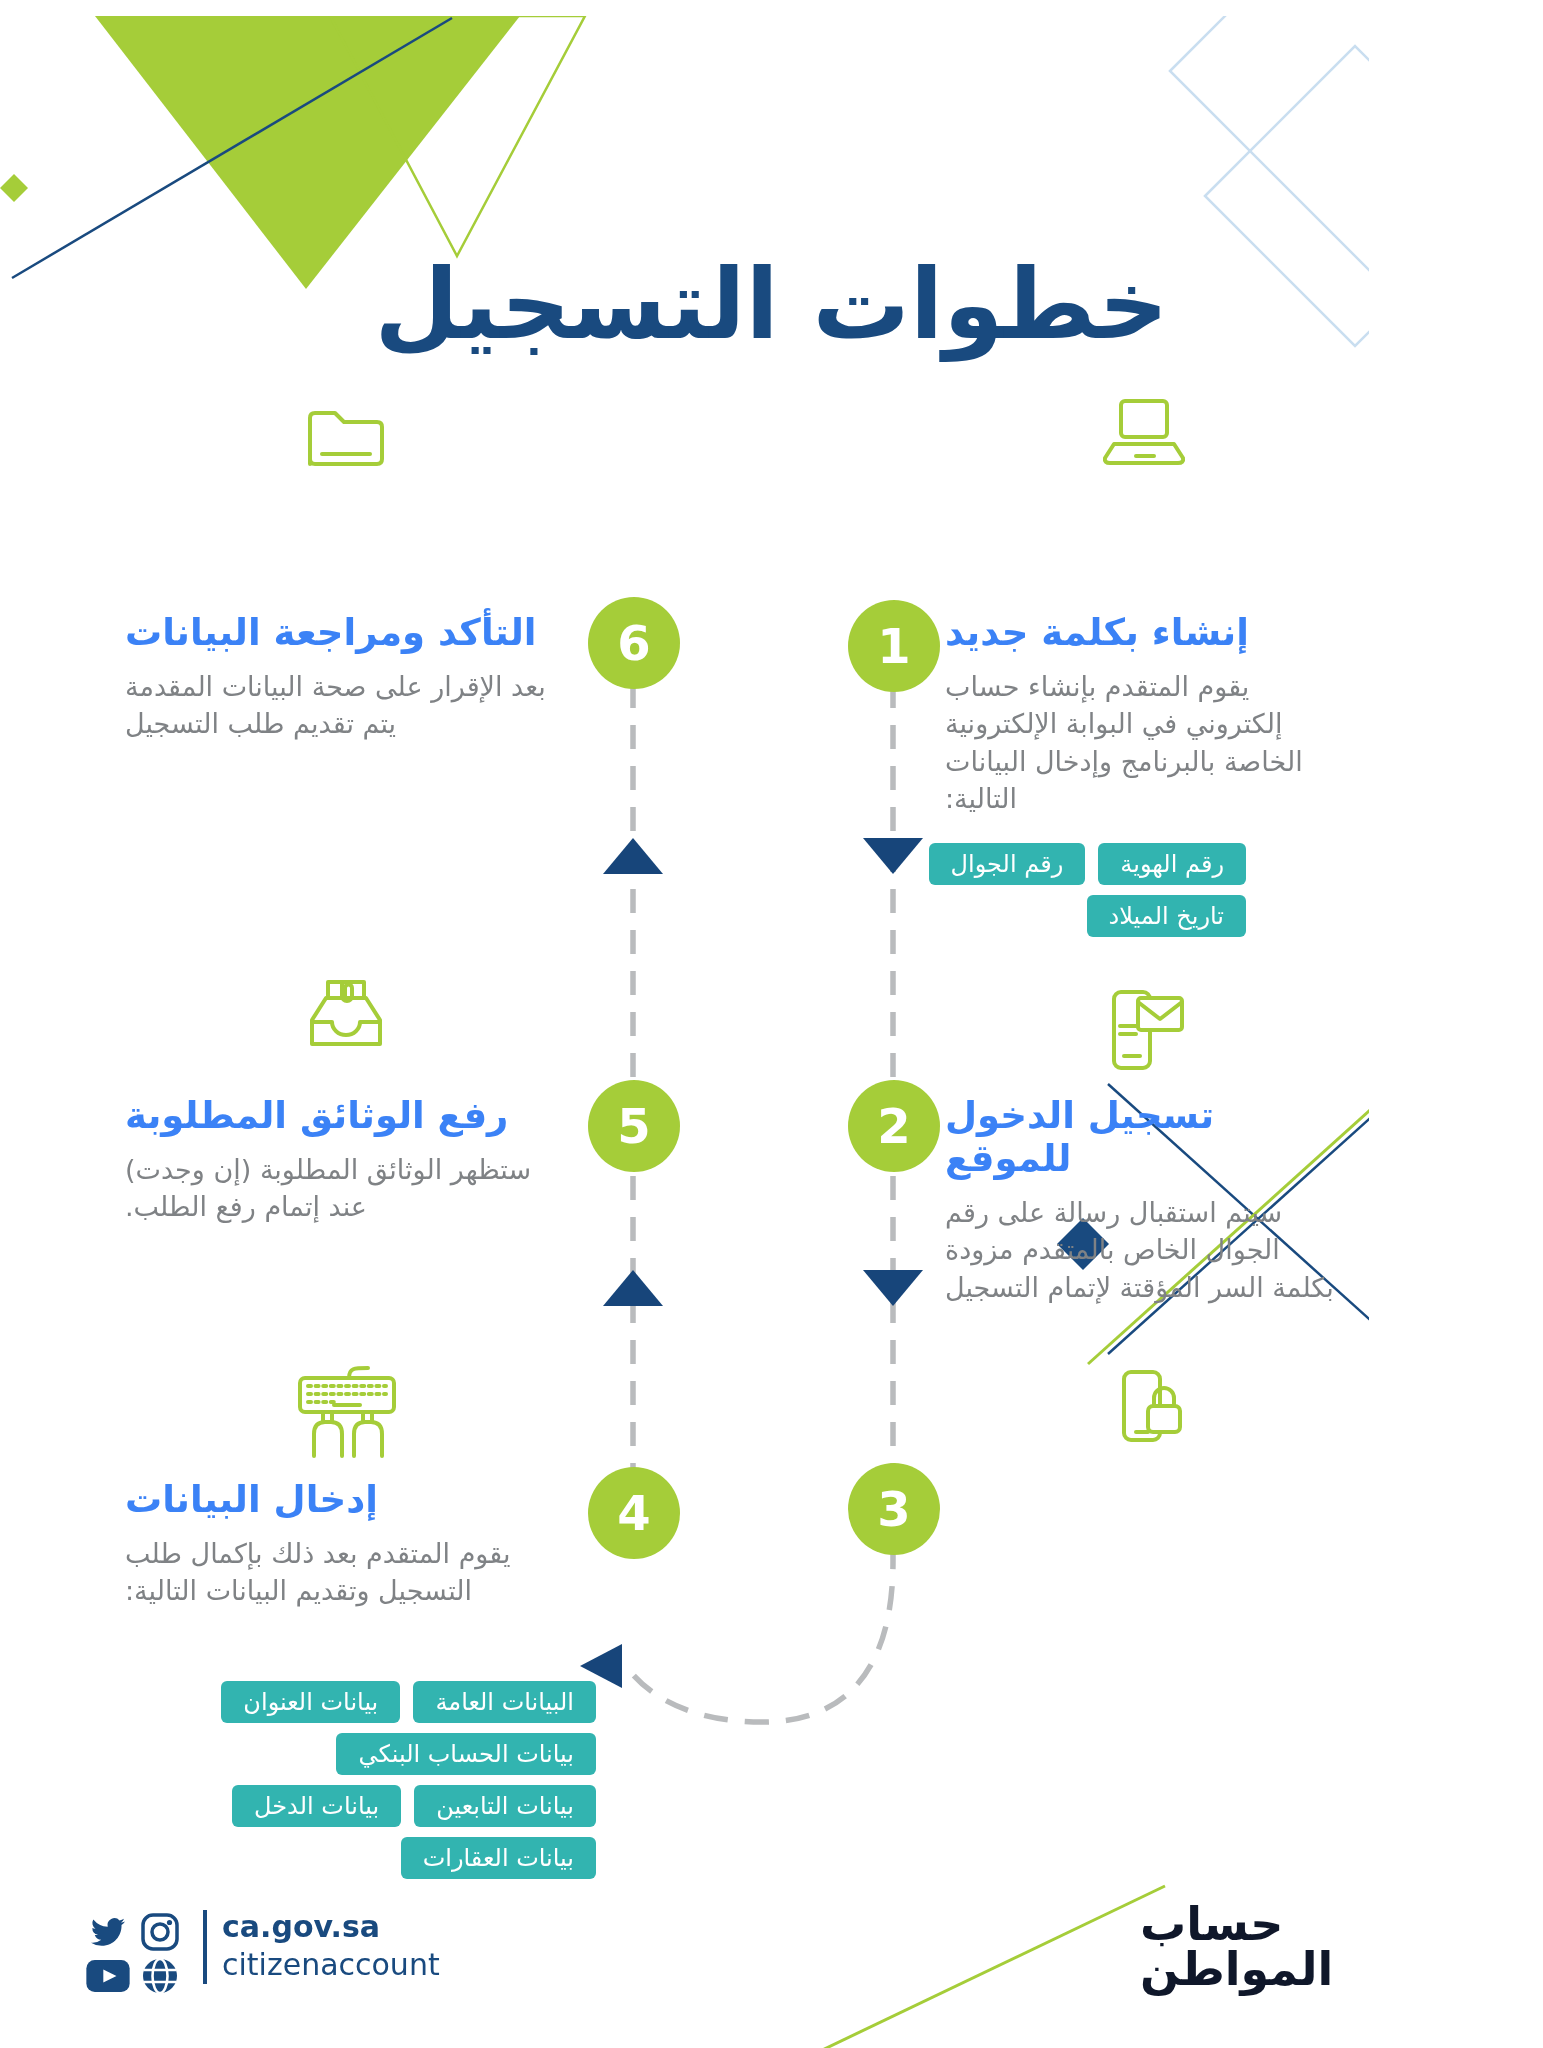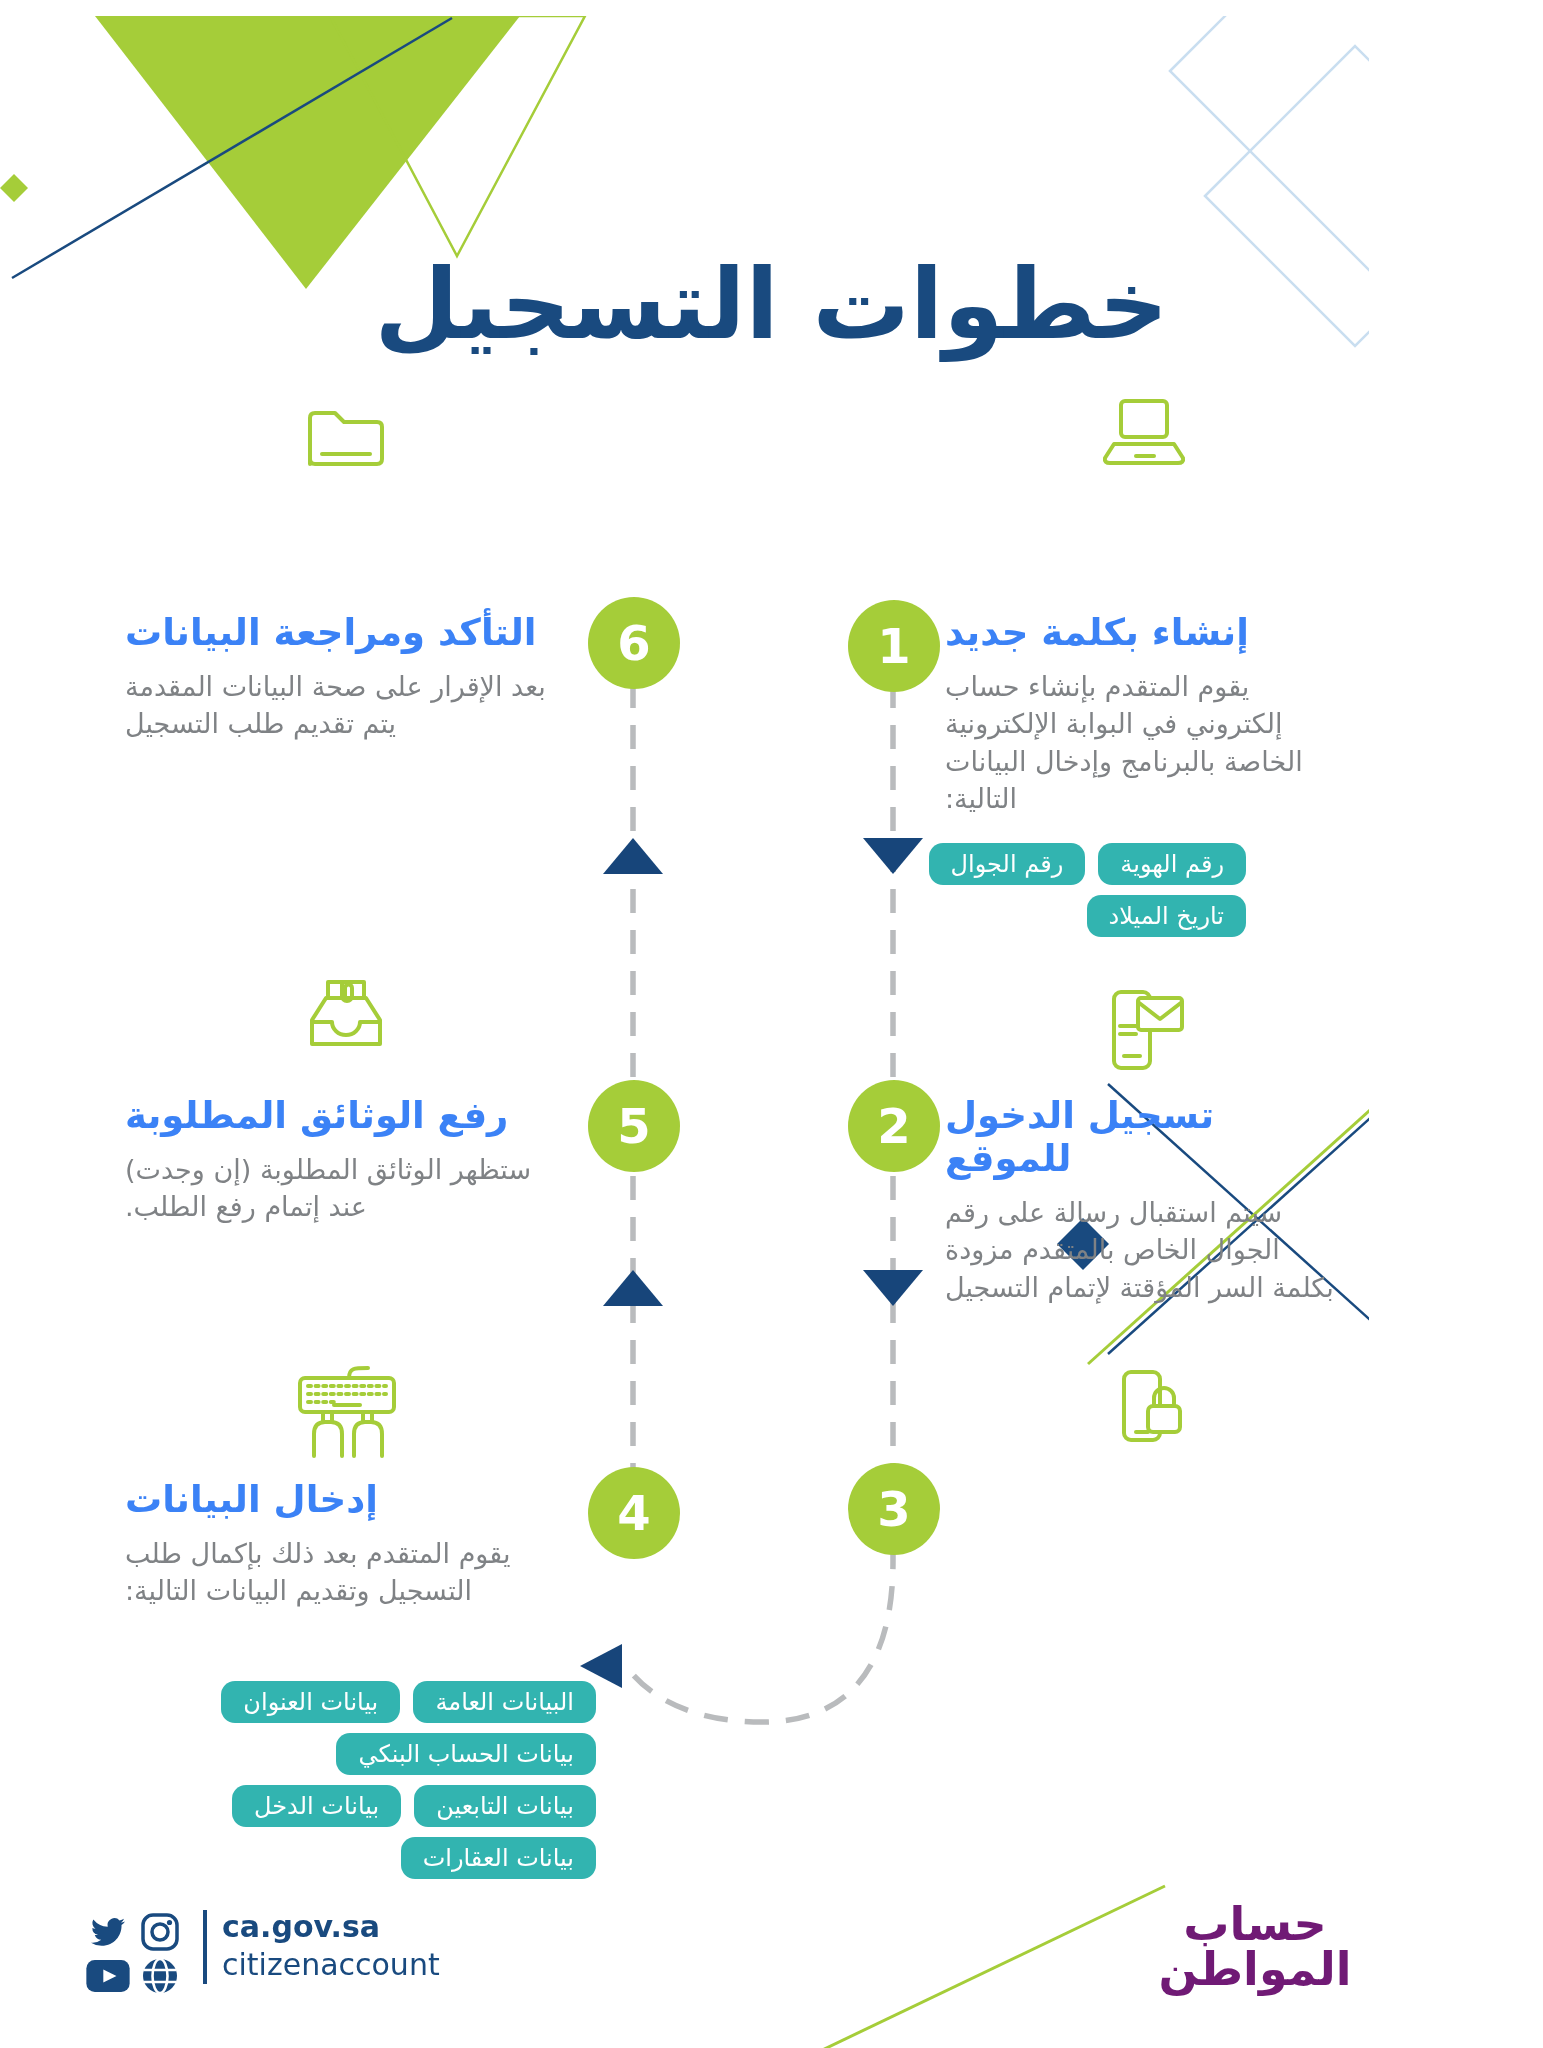--- a/index.html
+++ b/index.html
@@ -10,26 +10,26 @@
   .deco-layer{position:absolute;left:0;top:0;z-index:0;}
   .flow-layer{position:absolute;left:0;top:0;z-index:1;}
   .content{z-index:2;}
   .main-title{width:1543px;text-align:center;direction:rtl;color:#194a7f;
               font-size:97px;font-weight:800;letter-spacing:-1px;}
   .step-title{color:#3b82f6;font-size:37px;font-weight:bold;text-align:left;direction:rtl;}
   .step-body{color:#7f8285;font-size:27px;line-height:1.38;text-align:left;direction:rtl;margin-top:14px;}
   .circle{position:absolute;z-index:3;width:92px;height:92px;border-radius:50%;background:#a5cd39;
           color:#ffffff;font-size:48px;font-weight:bold;display:flex;align-items:center;justify-content:center;}
   .pill{display:inline-block;background:#32b4b0;color:#ffffff;font-size:24px;font-weight:500;
-        padding:7px 22px;border-radius:14px;margin:5px 4px;direction:rtl;white-space:nowrap;}
+        padding:7px 22px;border-radius:6px;margin:5px 4px;direction:rtl;white-space:nowrap;}
   .pill-group{direction:rtl;}
   .pill-row{display:block;}
   .footer-text{color:#194a7f;font-size:30px;line-height:38px;text-align:left;}
   .footer-text .site{font-weight:bold;}
-  .logo-text{color:#701a75;font-size:46px;font-weight:bold;line-height:0.98;text-align:center;direction:rtl;}
+  .logo-text{color:#0f172a;font-size:46px;font-weight:bold;line-height:0.98;text-align:left;direction:rtl;}
   .divider{background:#194a7f;}
 </style>
 </head>
 <body>
 
 <div class="canvas">
 
   <svg class="deco-layer" width="1543" height="2048" viewBox="0 0 1543 2048">
     <polygon points="95,0 520,0 306,273" fill="#a5cd39"></polygon>
     <polygon points="330,0 585,0 457,240" fill="none" stroke="#a5cd39" stroke-width="2.5"></polygon>

